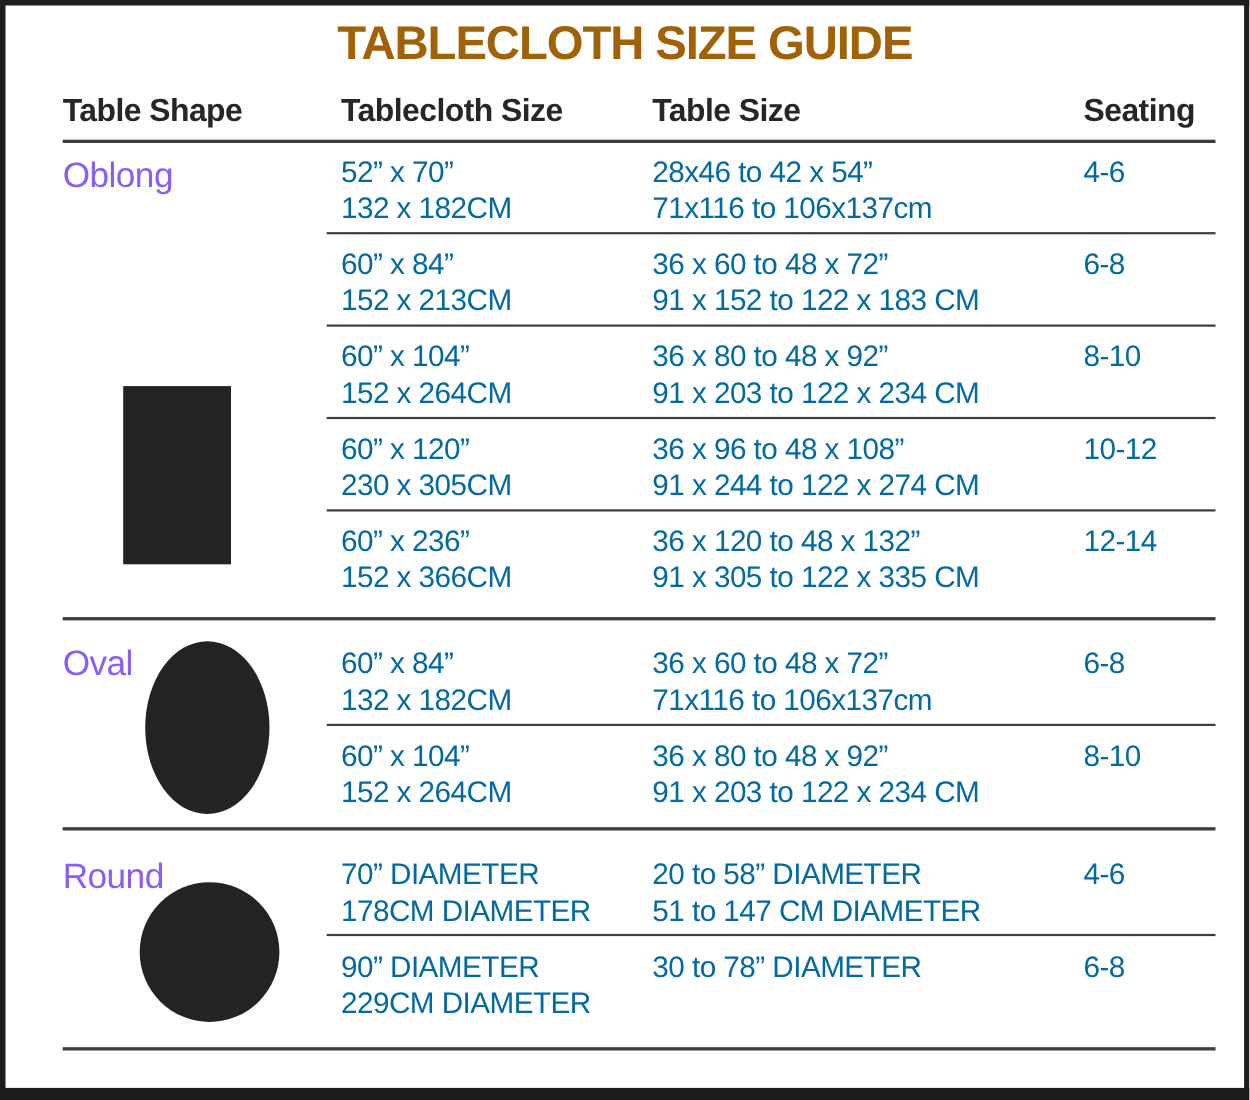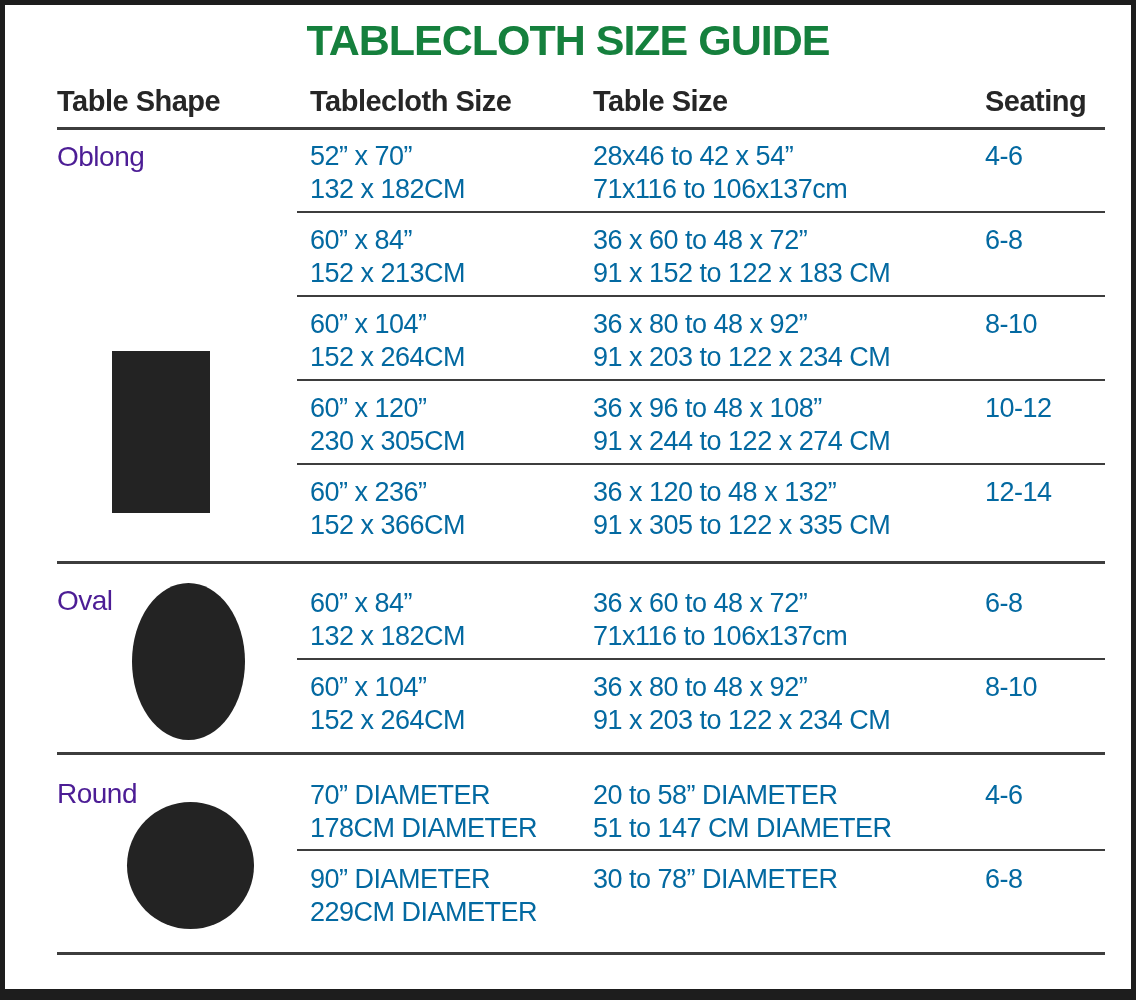--- a/index.html
+++ b/index.html
@@ -12,39 +12,39 @@
   
   .bar { position:absolute; background:#1d1d1d; }
   .bar-top    { left:0; top:0; width:1136px; height:5px; }
   .bar-left   { left:0; top:0; width:5px; height:1000px; }
   .bar-right  { right:0; top:0; width:5px; height:1000px; }
   .bar-bottom { left:0; bottom:0; width:1136px; height:11px; }
 
   .title {
     position:absolute; left:0; top:16px; width:1136px;
     text-align:center; font-size:43px; font-weight:bold;
-    letter-spacing:-1px; color:#15803d;
+    letter-spacing:-1px; color:#a16207;
   }
 
   .col-header {
     position:absolute; top:85px; font-size:29px; font-weight:bold;
     letter-spacing:-0.5px; color:#262626; white-space:nowrap;
   }
   .ch-shape   { left:57px; }
   .ch-cloth   { left:310px; }
   .ch-table   { left:593px; }
   .ch-seating { left:985px; }
 
   .rule { position:absolute; background:#3d3d3d; }
   .rule-full  { left:57px;  width:1048px; height:3px; }
   .rule-inner { left:297px; width:808px;  height:2px; }
 
   .shape-label {
-    position:absolute; left:57px; font-size:28px; letter-spacing:-0.5px;
-    color:#4c1d95; white-space:nowrap;
+    position:absolute; left:57px; font-size:32px; letter-spacing:-0.5px;
+    color:#8b5cf6; white-space:nowrap;
   }
   .shape-icon { position:absolute; background:#232323; }
   .icon-rect   { left:112px; top:351px; width:98px;  height:162px; }
   .icon-oval   { left:132px; top:583px; width:113px; height:157px; border-radius:50%; }
   .icon-circle { left:127px; top:802px; width:127px; height:127px; border-radius:50%; }
 
   .row { position:absolute; left:310px; width:795px; }
   .cell { position:absolute; top:0; white-space:nowrap; }
   .cell-cloth   { left:0; }
   .cell-table   { left:283px; }

